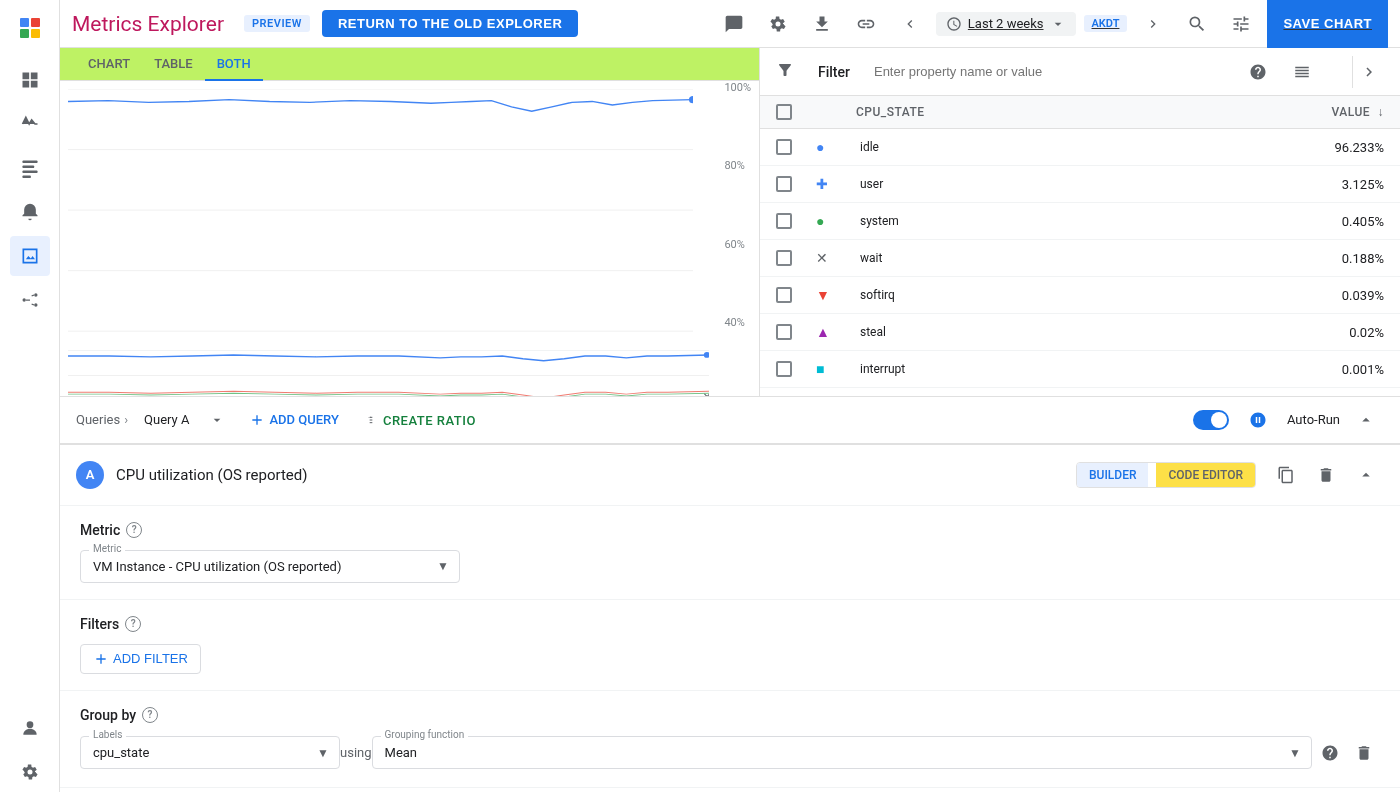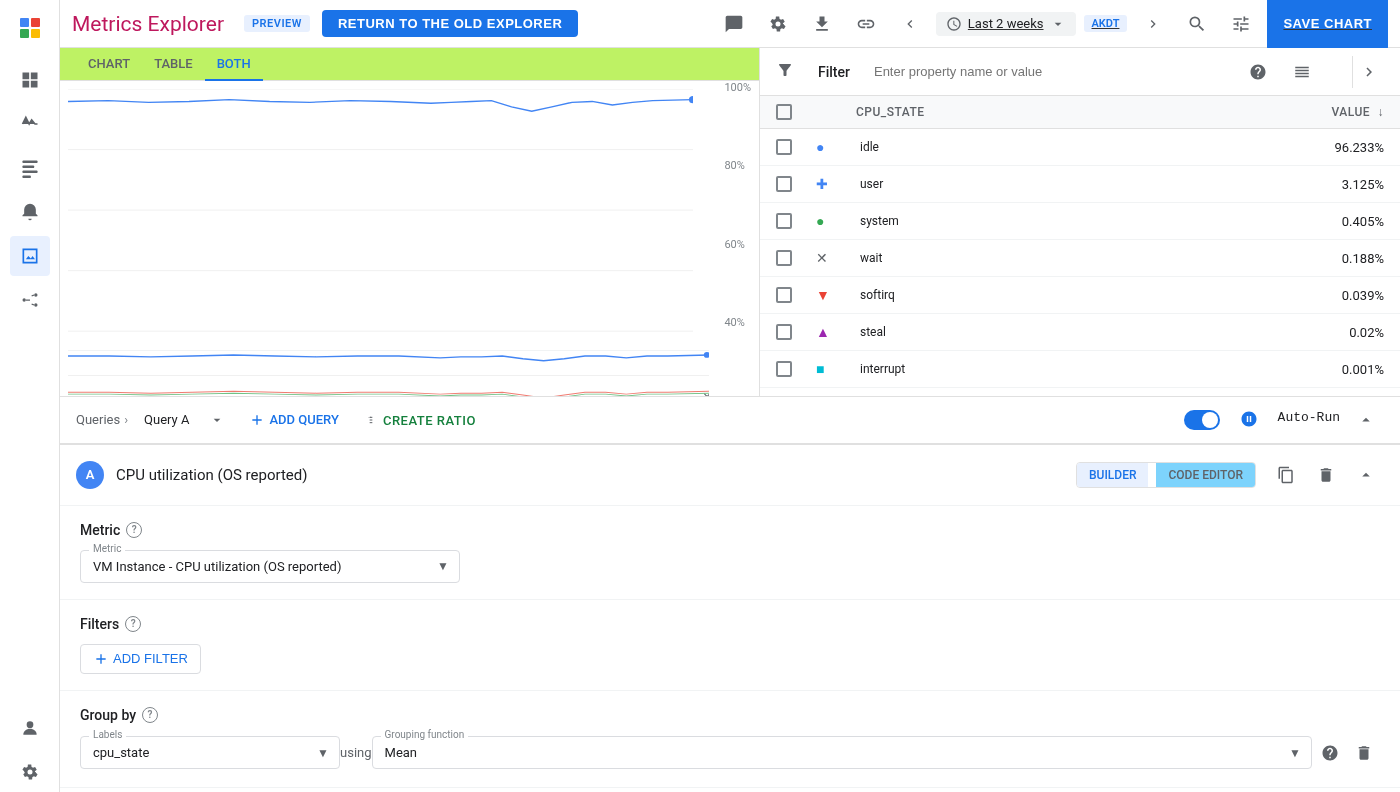--- a/index.html
+++ b/index.html
@@ -61,31 +61,31 @@
     .row-value { width: 120px; text-align: right; font-size: 13px; color: #202124; }
 
     
     .query-bar { height: 48px; border-top: 1px solid #e0e0e0; border-bottom: 1px solid #e0e0e0; display: flex; align-items: center; padding: 0 16px; gap: 8px; background: #fff; }
     .breadcrumb { display: flex; align-items: center; gap: 4px; font-size: 13px; color: #5f6368; }
     .breadcrumb-sep { color: #80868b; }
     .query-select { display: flex; align-items: center; gap: 20px; font-size: 13px; color: #202124; cursor: pointer; padding: 4px 8px; border-radius: 4px; }
     .btn-add-query { display: flex; align-items: center; gap: 4px; color: #1a73e8; font-size: 13px; font-weight: 500; cursor: pointer; padding: 4px 8px; border-radius: 4px; }
     .btn-create-ratio { display: flex; align-items: flex-end; gap: 4px; color: #15803d; font-size: 13px; font-weight: 500; cursor: pointer; padding: 4px 8px; border-radius: 4px; letter-spacing: 0.5px; }
     .query-bar-spacer { flex: 1; }
-    .auto-run-toggle { display: flex; gap: 20px; font-size: 13px; color: #202124; font-family: Liberation Mono, monospace; }
+    .auto-run-toggle { display: flex; align-items: center; gap: 20px; font-size: 13px; color: #202124; }
     .toggle-switch { width: 36px; height: 20px; background: #1a73e8; border-radius: 10px; position: relative; cursor: pointer; }
     .toggle-thumb { width: 16px; height: 16px; background: #fff; border-radius: 50%; position: absolute; top: 2px; right: 2px; }
 
     
     .query-panel { flex: 1; background: #fff; border-top: 1px solid #e0e0e0; overflow-y: auto; }
     .query-header { display: flex; align-items: center; padding: 12px 16px; border-bottom: 1px solid #f1f3f4; gap: 12px; }
     .query-letter { width: 28px; height: 28px; background: #4285f4; color: #fff; border-radius: 50%; display: flex; align-items: center; justify-content: center; font-size: 13px; font-weight: 600; }
     .query-title { flex: 1; font-size: 15px; font-weight: 400; color: #202124; }
     .query-mode-tabs { display: flex; gap: 8px; border: 1px solid #e0e0e0; border-radius: 4px; overflow: hidden; }
-    .mode-tab { padding: 5px 12px; font-size: 12px; font-weight: 500; cursor: pointer; color: #5f6368; background: #7dd3fc; border: none; }
+    .mode-tab { padding: 5px 12px; font-size: 12px; font-weight: 500; cursor: pointer; color: #5f6368; background: #fde047; border: none; }
     .mode-tab.active { background: #e8f0fe; color: #1a73e8; }
     .query-actions { display: flex; gap: 4px; }
 
     
     .form-section { padding: 16px 20px; border-bottom: 1px solid #f1f3f4; }
     .form-label { font-size: 14px; font-weight: 500; color: #202124; display: flex; align-items: center; gap: 6px; margin-bottom: 12px; }
     .help-icon { width: 16px; height: 16px; border-radius: 50%; border: 1.5px solid #80868b; display: flex; align-items: center; justify-content: center; font-size: 10px; color: #80868b; cursor: pointer; font-weight: 600; }
     .select-wrapper { position: relative; border: 1px solid #dadce0; border-radius: 4px; padding: 8px 36px 8px 12px; background: #fff; cursor: pointer; font-size: 13px; color: #202124; }
     .select-arrow { position: absolute; right: 10px; top: 50%; transform: translateY(-50%); color: #5f6368; font-size: 12px; }
     .select-label { font-size: 10px; color: #80868b; position: absolute; top: -8px; left: 8px; background: #fff; padding: 0 4px; }

